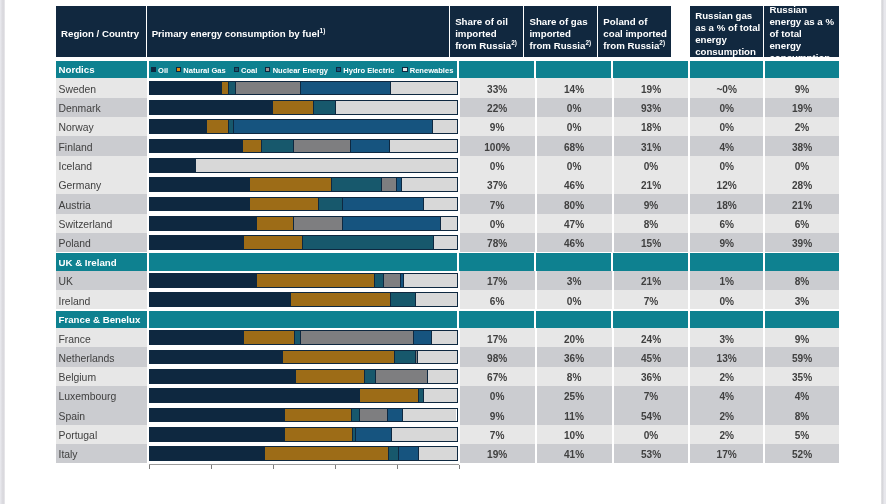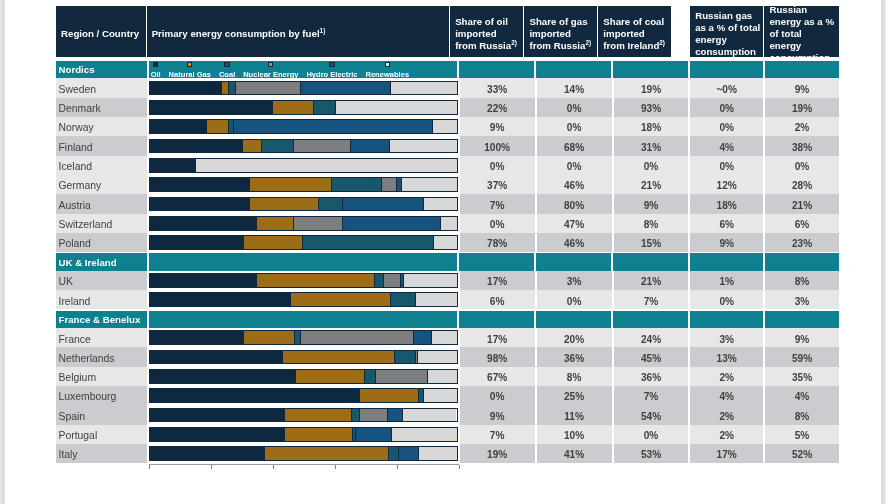--- a/index.html
+++ b/index.html
@@ -46,21 +46,21 @@
   .grp-row.first { margin-top: 3.8px; }
   .grp-label {
     width: 91px; background: #0e8190; color: #ffffff;
     font-size: 9.7px; font-weight: bold;
     display: flex; align-items: center; padding-left: 2.5px;
   }
   .grp-legend {
     width: 309px; background: #0e8190; margin-left: 2px;
     display: flex; align-items: center; padding-left: 1.8px; gap: 7.9px;
   }
-  .lg-item { display: flex; align-items: center; gap: 2.2px; flex-direction: column; }
+  .lg-item { display: flex; align-items: center; gap: 2.2px; }
   .lg-sw { width: 5.2px; height: 5.2px; border: 1.2px solid #0e2840; display:block; flex:none; }
   .lg-tx { color: #ffffff; font-size: 7.55px; font-weight: bold; white-space: nowrap; position: relative; top: 0.6px; }
   .grp-num { background: #0e8190; margin-left: 2px; }
   .grp-num.n0{width:75px} .grp-num.n1{width:75.4px} .grp-num.n2{width:74.9px} .grp-num.n3{width:72.9px} .grp-num.n4{width:74.2px}
   .data-row { display: flex; height: 19.3px; margin-top: 0; }
   .dr-country {
     width: 91px; font-size: 10.4px; color: #404040;
     display: flex; align-items: center; padding-left: 2.5px; padding-top: 2.5px;
   }
   .dr-chart { width: 309px; margin-left: 2px; display:flex; align-items:center; }
@@ -91,21 +91,21 @@
         <div class="hdr-cell c-chart" data-name="header-cell-chart">
           <span class="hdr-txt" data-name="header-cell-text"><span data-name="header-cell-label">Primary energy consumption by fuel</span><sup data-name="header-footnote-marker">1)</sup></span>
         </div>
         <div class="hdr-cell c-numA" data-name="header-cell-oil_share">
           <span class="hdr-txt" data-name="header-cell-text"><span data-name="header-cell-label">Share of oil imported from Russia</span><sup data-name="header-footnote-marker">2)</sup></span>
         </div>
         <div class="hdr-cell c-numB" data-name="header-cell-gas_share">
           <span class="hdr-txt" data-name="header-cell-text"><span data-name="header-cell-label">Share of gas imported from Russia</span><sup data-name="header-footnote-marker">2)</sup></span>
         </div>
         <div class="hdr-cell c-numC" data-name="header-cell-coal_share">
-          <span class="hdr-txt" data-name="header-cell-text"><span data-name="header-cell-label">Share of coal imported from Ireland</span><sup data-name="header-footnote-marker">2)</sup></span>
+          <span class="hdr-txt" data-name="header-cell-text"><span data-name="header-cell-label">Poland of coal imported from Russia</span><sup data-name="header-footnote-marker">2)</sup></span>
         </div>
         <div class="hdr-cell c-numD" data-name="header-cell-russian_gas_pct">
           <span class="hdr-txt" data-name="header-cell-text"><span data-name="header-cell-label">Russian gas as a % of total energy consumption</span></span>
         </div>
         <div class="hdr-cell c-numE" data-name="header-cell-russian_energy_pct">
           <span class="hdr-txt" data-name="header-cell-text"><span data-name="header-cell-label">Russian energy as a % of total energy consumption</span></span>
         </div>
       </div>
     <div id="body" data-name="table-body">
         <div class="grp-row first" data-name="group-row">
@@ -284,21 +284,21 @@
               <span data-name="bar-segment-oil" style="width: 30.8%; background: rgb(14, 40, 64);"></span>
               <span data-name="bar-segment-natural-gas" style="width: 19%; background: rgb(157, 108, 23);"></span>
               <span data-name="bar-segment-coal" style="width: 42.8%; background: rgb(23, 88, 108);"></span>
               <span data-name="bar-segment-renewables" style="width: 7.4%; background: rgb(216, 216, 216);"></span>
             </div>
           </div>
           <div class="dr-num n0" data-name="value-cell">78%</div>
           <div class="dr-num n1" data-name="value-cell">46%</div>
           <div class="dr-num n2" data-name="value-cell">15%</div>
           <div class="dr-num n3" data-name="value-cell">9%</div>
-          <div class="dr-num n4" data-name="value-cell">23%</div>
+          <div class="dr-num n4" data-name="value-cell">39%</div>
         </div>
         <div class="grp-row" data-name="group-row">
           <div class="grp-label" data-name="group-label-uk-ireland">UK &amp; Ireland</div>
           <div class="grp-legend" data-name="chart-legend"></div>
           <div class="grp-num n0" data-name="group-row-spacer"></div>
           <div class="grp-num n1" data-name="group-row-spacer"></div>
           <div class="grp-num n2" data-name="group-row-spacer"></div>
           <div class="grp-num n3" data-name="group-row-spacer"></div>
           <div class="grp-num n4" data-name="group-row-spacer"></div>
         </div>

